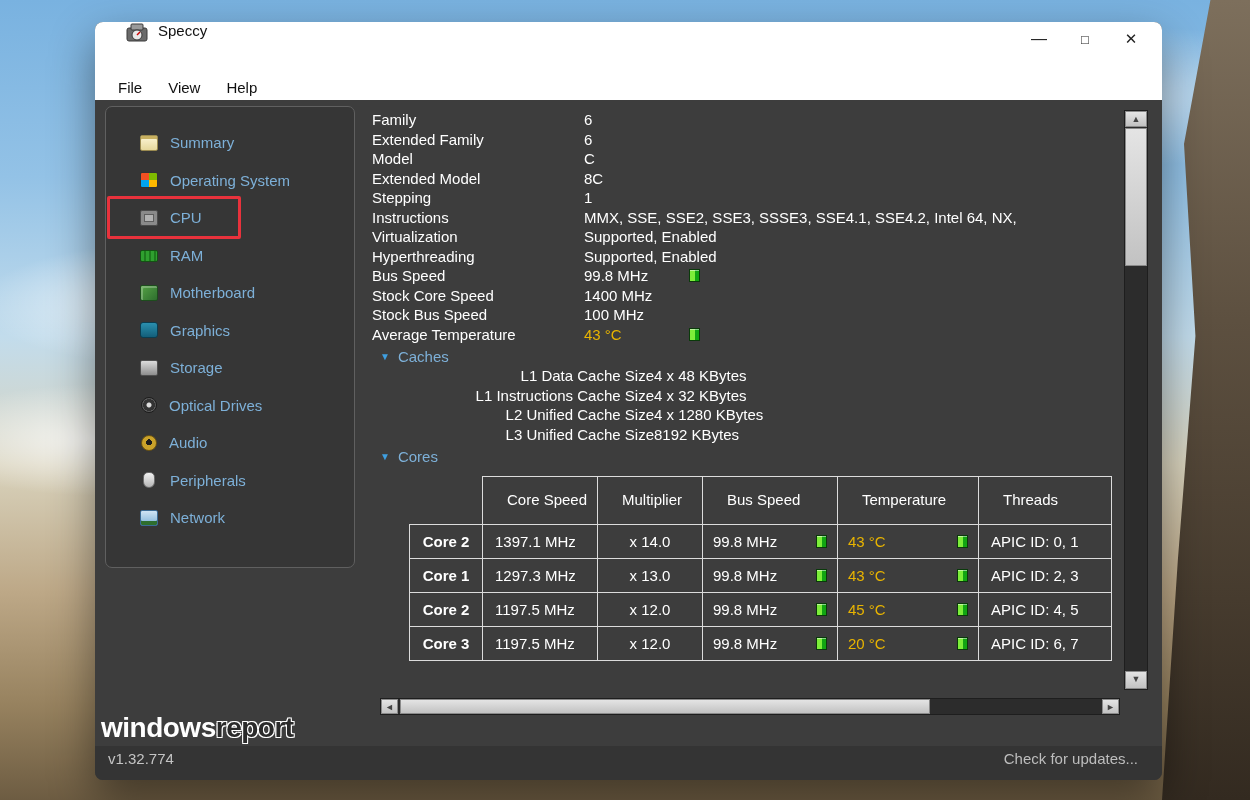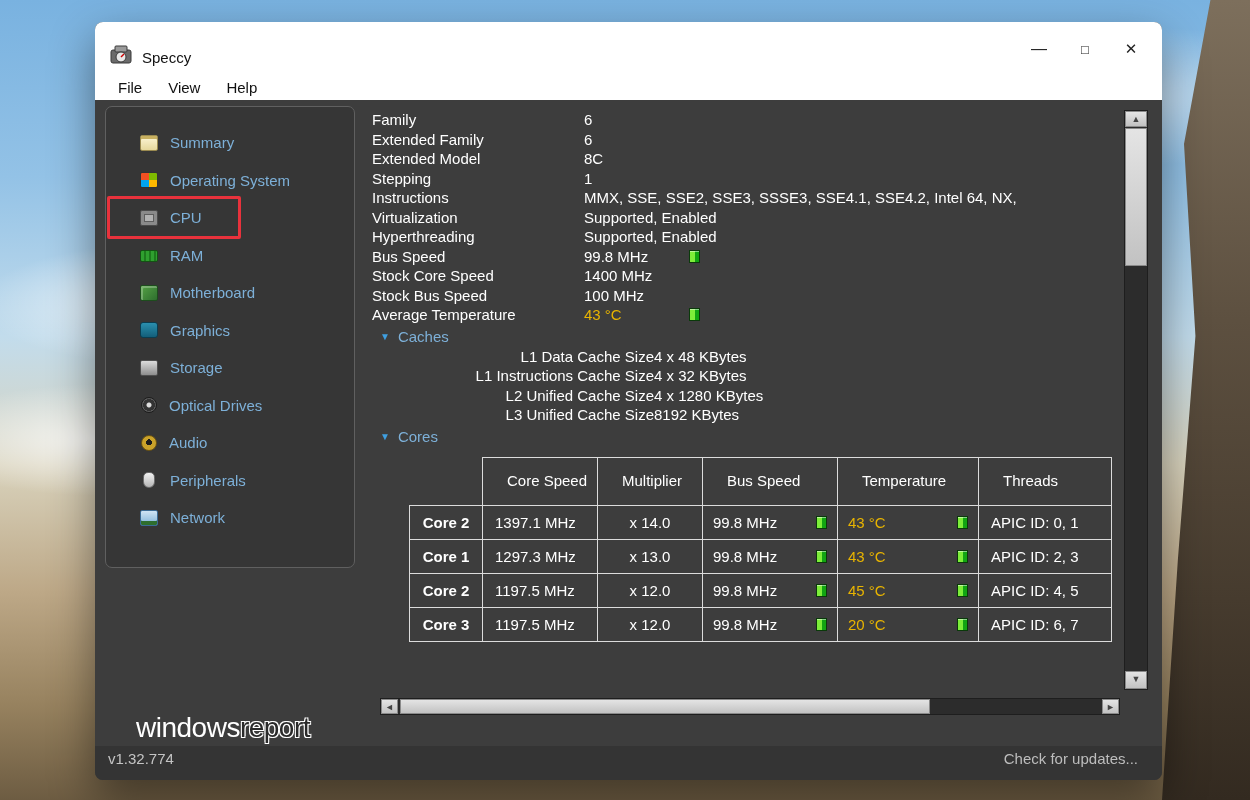--- a/index.html
+++ b/index.html
@@ -21,21 +21,21 @@
   }
 
   
   .window {
     position:absolute; left:95px; top:22px; width:1067px; height:758px;
     border-radius:8px; overflow:hidden;
     box-shadow:0 18px 45px rgba(0,0,0,.45);
     background:#3d3d3d;
   }
   .titlebar {
-    height:44px; background:#ffffff; display:flex; align-items:flex-end; padding:0 8px 0 14px;
+    height:44px; background:#ffffff; display:flex; align-items:flex-start; padding:0 8px 0 30px;
   }
   .app-icon { width:24px; height:22px; margin-right:9px; }
   .title-text { font-size:15px; color:#111; }
   .tb-spacer { flex:1; }
   .tb-btn {
     width:46px; height:34px; display:flex; align-items:center; justify-content:center;
     font-size:15px; color:#222; cursor:default;
   }
   .tb-btn.min span { font-size:16px; line-height:10px; }
   .tb-btn.max span { font-size:13px; }
@@ -128,21 +128,21 @@
     position:absolute; left:285px; top:598px; width:740px; height:17px;
     background:#2c2c2c; border:1px solid #1e1e1e;
   }
   .hscroll .btn-left { position:absolute; left:0; top:0; bottom:0; width:17px; }
   .hthumb { position:absolute; left:19px; top:0; bottom:0; width:530px; }
   .hscroll .btn-right { position:absolute; right:0; top:0; bottom:0; width:17px; }
   .hscroll .sbarrow { line-height:15px; }
 
   
   .footer-strip { position:absolute; left:0; right:0; bottom:0; height:34px; background:rgba(0,0,0,.14); }
-  .watermark { position:absolute; left:6px; top:612px; font-size:28px; font-weight:normal; letter-spacing:-0.5px;margin-left:35px; }
+  .watermark { position:absolute; left:6px; top:612px; font-size:28px; font-weight:bold; letter-spacing:-0.5px; }
   .wm-1 { color:#ffffff; }
   .wm-2 { color:#2a2a2a; text-shadow:-1px -1px 0 #fff, 1px -1px 0 #fff, -1px 1px 0 #fff, 1px 1px 0 #fff; }
   .version { position:absolute; left:13px; top:650px; font-size:15px; color:#c4c4c4; }
   .updates { position:absolute; right:24px; top:650px; font-size:15px; color:#bdbdbd; }
 </style>
 </head>
 <body>
 
 <div class="desktop">
   <div class="cliff"></div>
@@ -227,20 +227,24 @@
 
       <div class="main">
 
         <div class="frow">
           <span class="flabel">Family</span>
           <span class="fvalue">6</span>
         </div>
         <div class="frow">
           <span class="flabel">Extended Family</span>
           <span class="fvalue">6</span>
+        </div>
+        <div class="frow">
+          <span class="flabel">Model</span>
+          <span class="fvalue">C</span>
         </div>
         <div class="frow">
           <span class="flabel">Extended Model</span>
           <span class="fvalue">8C</span>
         </div>
         <div class="frow">
           <span class="flabel">Stepping</span>
           <span class="fvalue">1</span>
         </div>
         <div class="frow">

